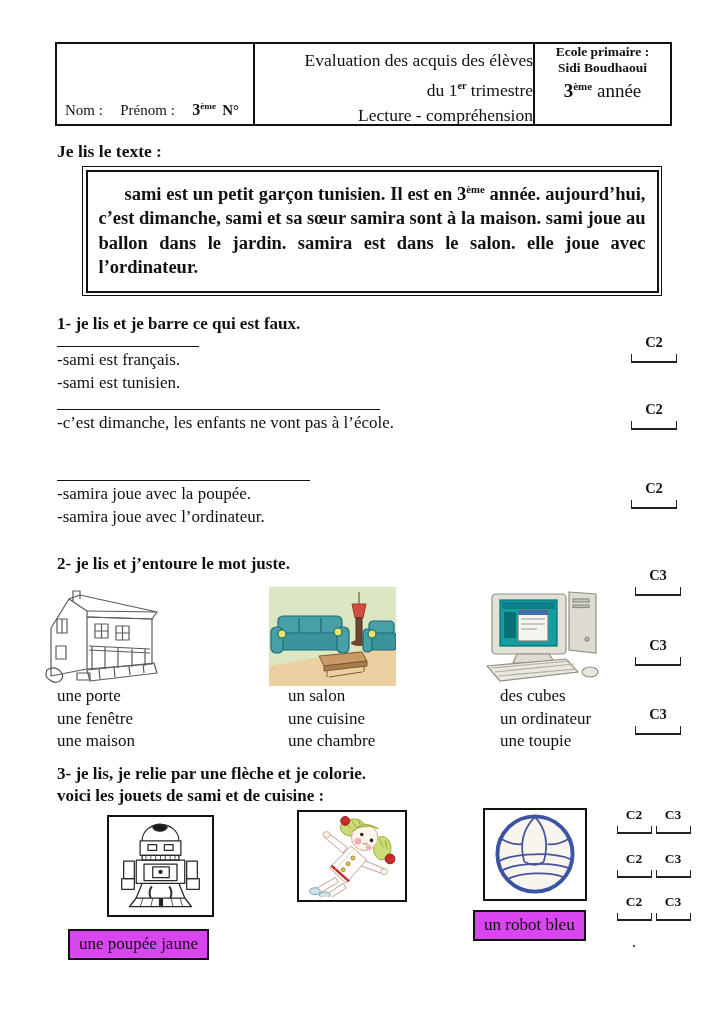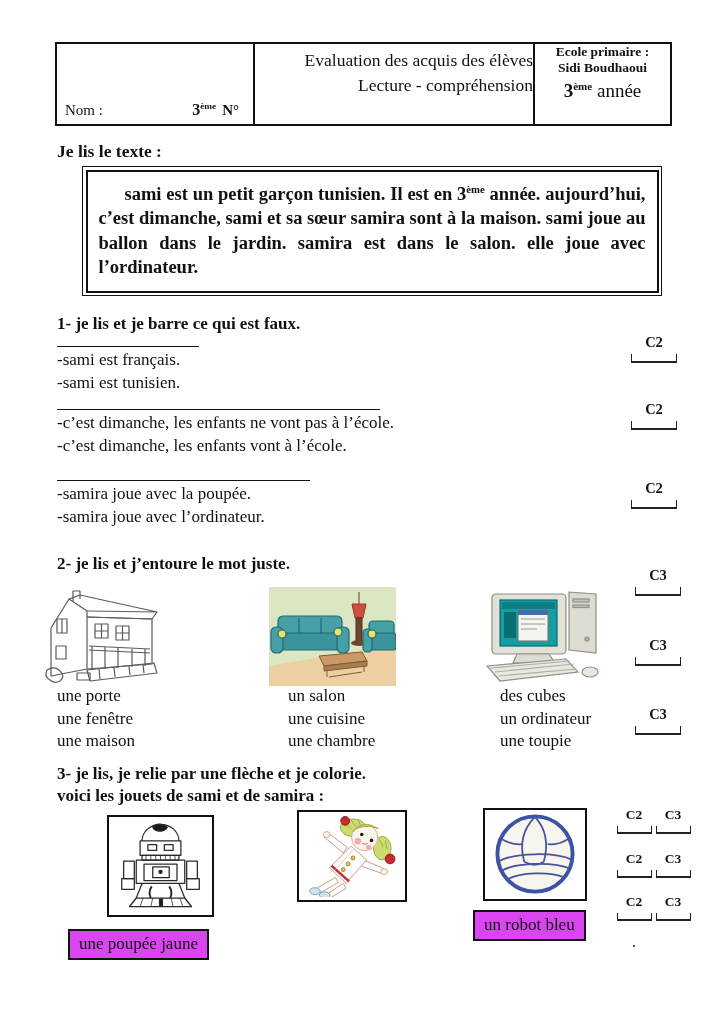--- a/index.html
+++ b/index.html
@@ -59,28 +59,33 @@
 
 <div class="page">
 
   <div class="header">
     <div class="hcell hcell-left">
       <div class="hrow">
         <span>Nom :</span>
         <span class="leader"></span>
       </div>
       <div class="hrow">
+        <span>Prénom :</span>
+        <span class="leader"></span>
+      </div>
+      <div class="hrow">
         <span class="bold" style="font-size:16px;"><span>3</span><sup>ème</sup></span>
         <span class="leader short"></span>
         <span class="bold">N°</span>
         <span class="leader"></span>
       </div>
     </div>
     <div class="hcell hcell-mid">
       <div>Evaluation des acquis des élèves</div>
+      <div><span>du 1</span><sup>er</sup><span> trimestre</span></div>
       <div>Lecture -  compréhension</div>
     </div>
     <div class="hcell hcell-right">
       <div>Ecole primaire :</div>
       <div>Sidi Boudhaoui</div>
       <div class="grade-line"><span>3</span><sup>ème</sup><span style="font-weight:normal;"> année</span></div>
     </div>
   </div>
 
   <div class="t bold" style="left:57px; top:141px; font-size:17.5px;">Je lis le texte :</div>
@@ -96,21 +101,20 @@
   <div class="overline" style="left:57px; top:346px; width:142px;"></div>
   <div class="t line" style="left:57px; top:350px;">-sami est français.</div>
   <div class="t line" style="left:57px; top:373px;">-sami est tunisien.</div>
   <div class="badge" style="left:628px; top:335px;">
     <div>C2</div>
       <div class="bracket"></div>
   </div>
 
   <div class="overline" style="left:57px; top:409px; width:323px;"></div>
   <div class="t line" style="left:57px; top:413px;">-c’est dimanche, les enfants ne vont pas à l’école.</div>
-  <div class="t line" style="left:57px; top:436px;">-c’est dimanche, les enfants vont à l’école.</div>
   <div class="badge" style="left:628px; top:402px;">
     <div>C2</div>
       <div class="bracket"></div>
   </div>
 
   <div class="overline" style="left:57px; top:480px; width:253px;"></div>
   <div class="t line" style="left:57px; top:484px;">-samira joue avec la poupée.</div>
   <div class="t line" style="left:57px; top:507px;">-samira joue avec l’ordinateur.</div>
   <div class="badge" style="left:628px; top:481px;">
     <div>C2</div>
@@ -218,21 +222,21 @@
     <div>une cuisine</div>
     <div>une chambre</div>
   </div>
   <div class="wordcol" style="left:500px; top:685px;">
     <div>des cubes</div>
     <div>un ordinateur</div>
     <div>une toupie</div>
   </div>
 
   <div class="t heading" style="left:57px; top:764px;">3-  je lis, je relie par une flèche et je colorie.</div>
-  <div class="t heading" style="left:57px; top:786px;">voici les jouets de sami et de samira :</div>
+  <div class="t heading" style="left:57px; top:786px;">voici les jouets de sami et de cuisine :</div>
 
   <div class="img-box" style="left:107px; top:815px; width:103px; height:98px;">
     <svg viewBox="0 0 100 94" width="97" height="92">
       <g fill="none" stroke="#2a2a2a" stroke-width="1.3" stroke-linejoin="round">
         <path d="M31,21 a19,17 0 0 1 38,0"></path>
         <path d="M42,6 q8,-5 15,1 q-3,5 -9,4 q-6,-1 -6,-5 z" fill="#1a1a1a"></path>
         <rect x="29" y="21" width="42" height="15"></rect>
         <rect x="37" y="25" width="9" height="6"></rect>
         <rect x="54" y="25" width="9" height="6"></rect>
         <rect x="31" y="36" width="38" height="5"></rect>

